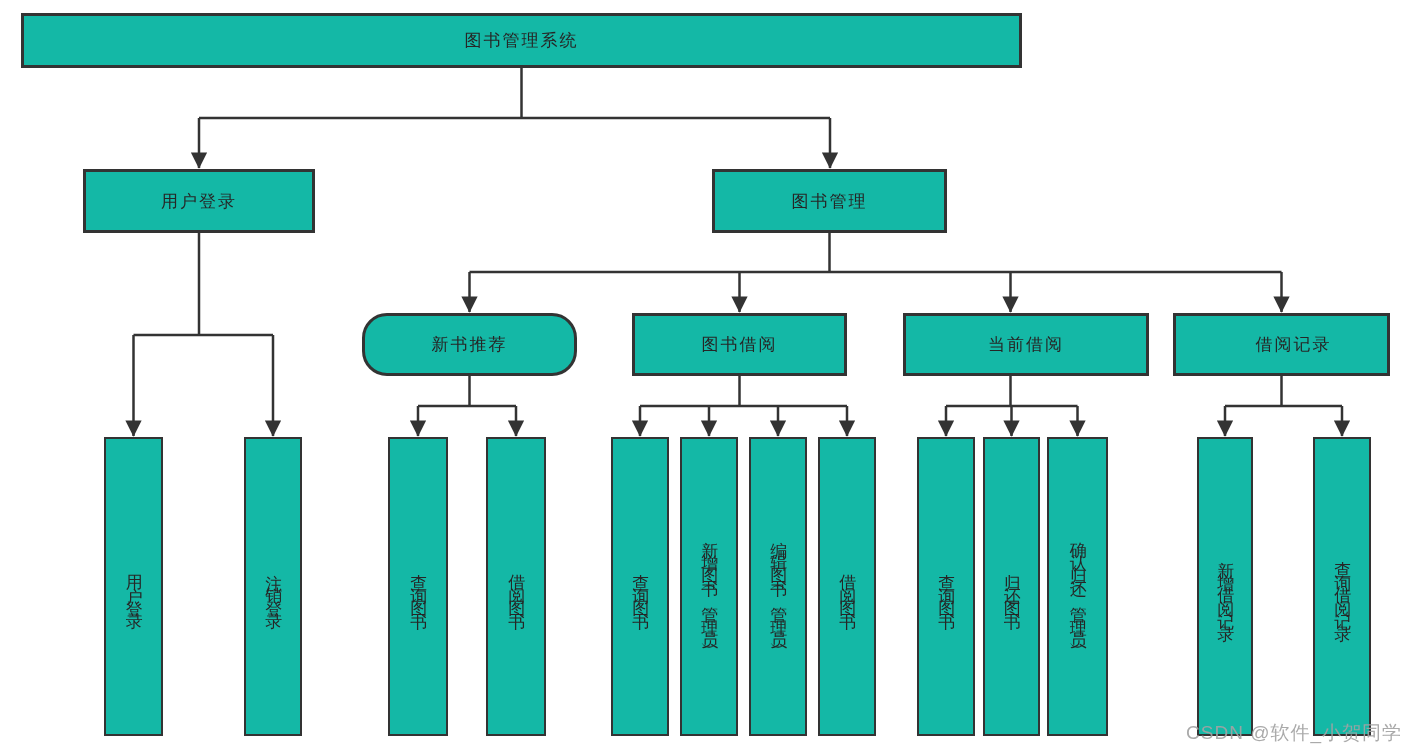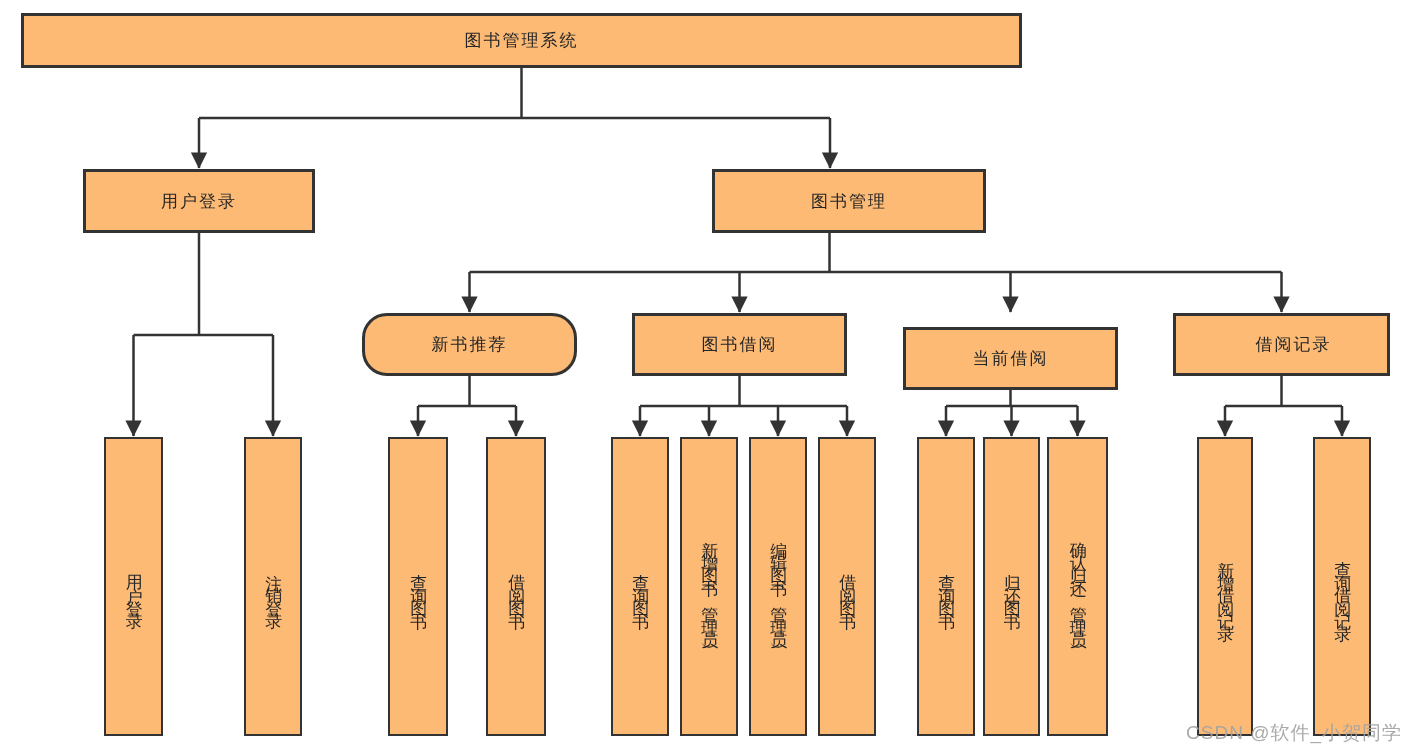--- a/index.html
+++ b/index.html
@@ -10,21 +10,21 @@
   }
   html,body{margin:0;padding:0;}
   body{
     width:1405px;height:747px;position:relative;overflow:hidden;
     background:var(--bg);
     font-family:"Liberation Sans","DejaVu Sans",sans-serif;
   }
   .stage{position:absolute;left:0;top:0;width:1405px;height:747px;}
   svg.connectors{position:absolute;left:0;top:0;pointer-events:none;}
   .node{
-    position:absolute;box-sizing:border-box;background:#fdba74;
+    position:absolute;box-sizing:border-box;background:#14b8a6;
     display:flex;align-items:center;justify-content:center;
     color:var(--text);
   }
   .hbox{
     border:3px solid var(--line);
     font-size:17px;letter-spacing:2px;white-space:nowrap;
   }
   .leaf{
     border:2px solid var(--line);
   }
@@ -98,31 +98,31 @@
     </g>
   </svg>
 
   <div class="node hbox" style="left:21px;top:13px;width:1001px;height:55px;">
     <span>图书管理系统</span>
   </div>
 
   <div class="node hbox" style="left:83px;top:169px;width:232px;height:64px;">
     <span>用户登录</span>
   </div>
-  <div class="node hbox" style="left:712px;top:169px;width:274px;height:64px;">
+  <div class="node hbox" style="left:712px;top:169px;width:235px;height:64px;">
     <span>图书管理</span>
   </div>
 
   <div class="node hbox" style="left:362px;top:313px;width:215px;height:63px;border-radius:25px;">
     <span>新书推荐</span>
   </div>
   <div class="node hbox" style="left:632px;top:313px;width:215px;height:63px;">
     <span>图书借阅</span>
   </div>
-  <div class="node hbox" style="left:903px;top:327px;width:215px;height:63px;">
+  <div class="node hbox" style="left:903px;top:313px;width:246px;height:63px;">
     <span>当前借阅</span>
   </div>
   <div class="node hbox" style="left:1173px;top:313px;width:217px;height:63px;padding-left:24px;">
     <span>借阅记录</span>
   </div>
 
   <div class="node leaf" style="left:104px;top:437px;width:59px;height:299px;">
     <span class="vtext">用户登录</span>
   </div>
   <div class="node leaf" style="left:244px;top:437px;width:58px;height:299px;">

